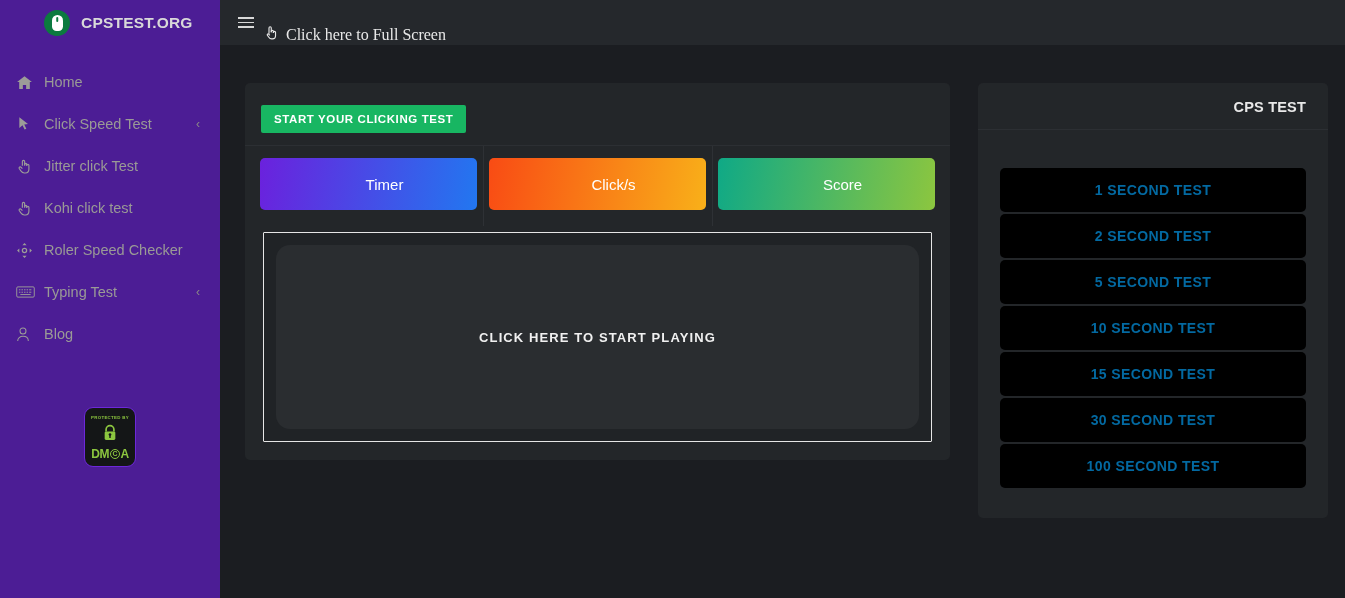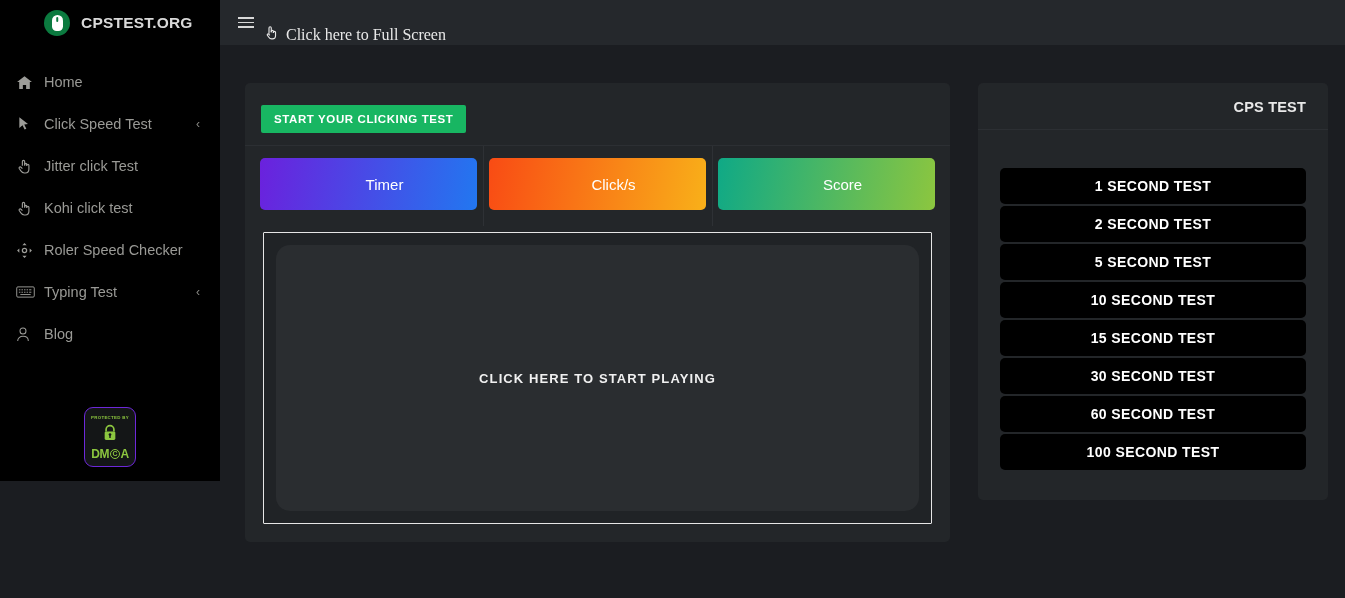--- a/index.html
+++ b/index.html
@@ -6,22 +6,22 @@
   html, body {
     width: 1345px; height: 598px;
     background: #1b1d21;
     font-family: "Liberation Sans", sans-serif;
     overflow: hidden;
   }
   .app { display: flex; width: 1345px; height: 598px; }
 
   
   .sidebar {
-    width: 220px; min-width: 220px; height: 481px;
-    background: #000000;
+    width: 220px; min-width: 220px; height: 598px;
+    background: #4c1d95;
     display: flex; flex-direction: column;
   }
   .brand {
     height: 45px; display: flex; align-items: center;
     padding-left: 44px; gap: 11px;
   }
   .brand-logo {
     width: 26px; height: 26px; border-radius: 50%;
     background: #0b7a3f; position: relative; flex: none;
     display: flex; align-items: center; justify-content: center;
@@ -120,21 +120,21 @@
   .stat-box {
     width: 100%; height: 52px; border-radius: 5px;
     display: flex; align-items: center; justify-content: center;
     color: #ffffff; font-size: 15px; cursor: pointer; padding-left: 32px;
   }
   .stat-timer { background: linear-gradient(100deg, #6b21dd 0%, #2277f0 100%); }
   .stat-clicks { background: linear-gradient(100deg, #f94b14 0%, #f9b019 100%); }
   .stat-score { background: linear-gradient(100deg, #0fa986 0%, #8cc63f 100%); }
 
   .play-outer {
-    margin: 6px 18px 0; height: 292px;
+    margin: 6px 18px 0; height: 210px;
     border: 1px solid #e6e6e6; background: #202326;
     padding: 12px; border-radius: 1px;
   }
   .play-inner {
     width: 100%; height: 100%; background: #2a2d30;
     border-radius: 14px; display: flex;
     align-items: center; justify-content: center; cursor: pointer;
   }
   .play-text {
     color: #f0f0f0; font-size: 13px; font-weight: bold;
@@ -148,23 +148,23 @@
     align-self: flex-start; padding-bottom: 30px;
   }
   .cps-header {
     padding: 16px 22px 14px; border-bottom: 1px solid #2c2f33;
   }
   .cps-title {
     color: #e9e9e9; font-size: 14.5px; font-weight: bold; letter-spacing: .2px; text-align: right;
   }
   .cps-list { padding: 38px 22px 0; display: flex; flex-direction: column; gap: 2px; }
   .cps-btn {
-    height: 36px; background: #000000; border-radius: 5px;
+    height: 44px; background: #000000; border-radius: 5px;
     display: flex; align-items: center; justify-content: center;
-    color: #ffffff; font-size: 14px; font-weight: bold;
+    color: #0369a1; font-size: 14px; font-weight: bold;
     letter-spacing: .4px; cursor: pointer;
   }
 </style>
 </head>
 <body>
 
 <div class="app">
 
   <aside class="sidebar">
     <div class="brand">
@@ -325,20 +325,19 @@
         <div class="cps-header">
           <div class="cps-title">CPS TEST</div>
         </div>
         <div class="cps-list">
           <div class="cps-btn">1 SECOND TEST</div>
           <div class="cps-btn">2 SECOND TEST</div>
           <div class="cps-btn">5 SECOND TEST</div>
           <div class="cps-btn">10 SECOND TEST</div>
           <div class="cps-btn">15 SECOND TEST</div>
           <div class="cps-btn">30 SECOND TEST</div>
-          <div class="cps-btn">60 SECOND TEST</div>
           <div class="cps-btn">100 SECOND TEST</div>
         </div>
       </aside>
 
     </div>
   </div>
 </div>
 
 </body></html>

